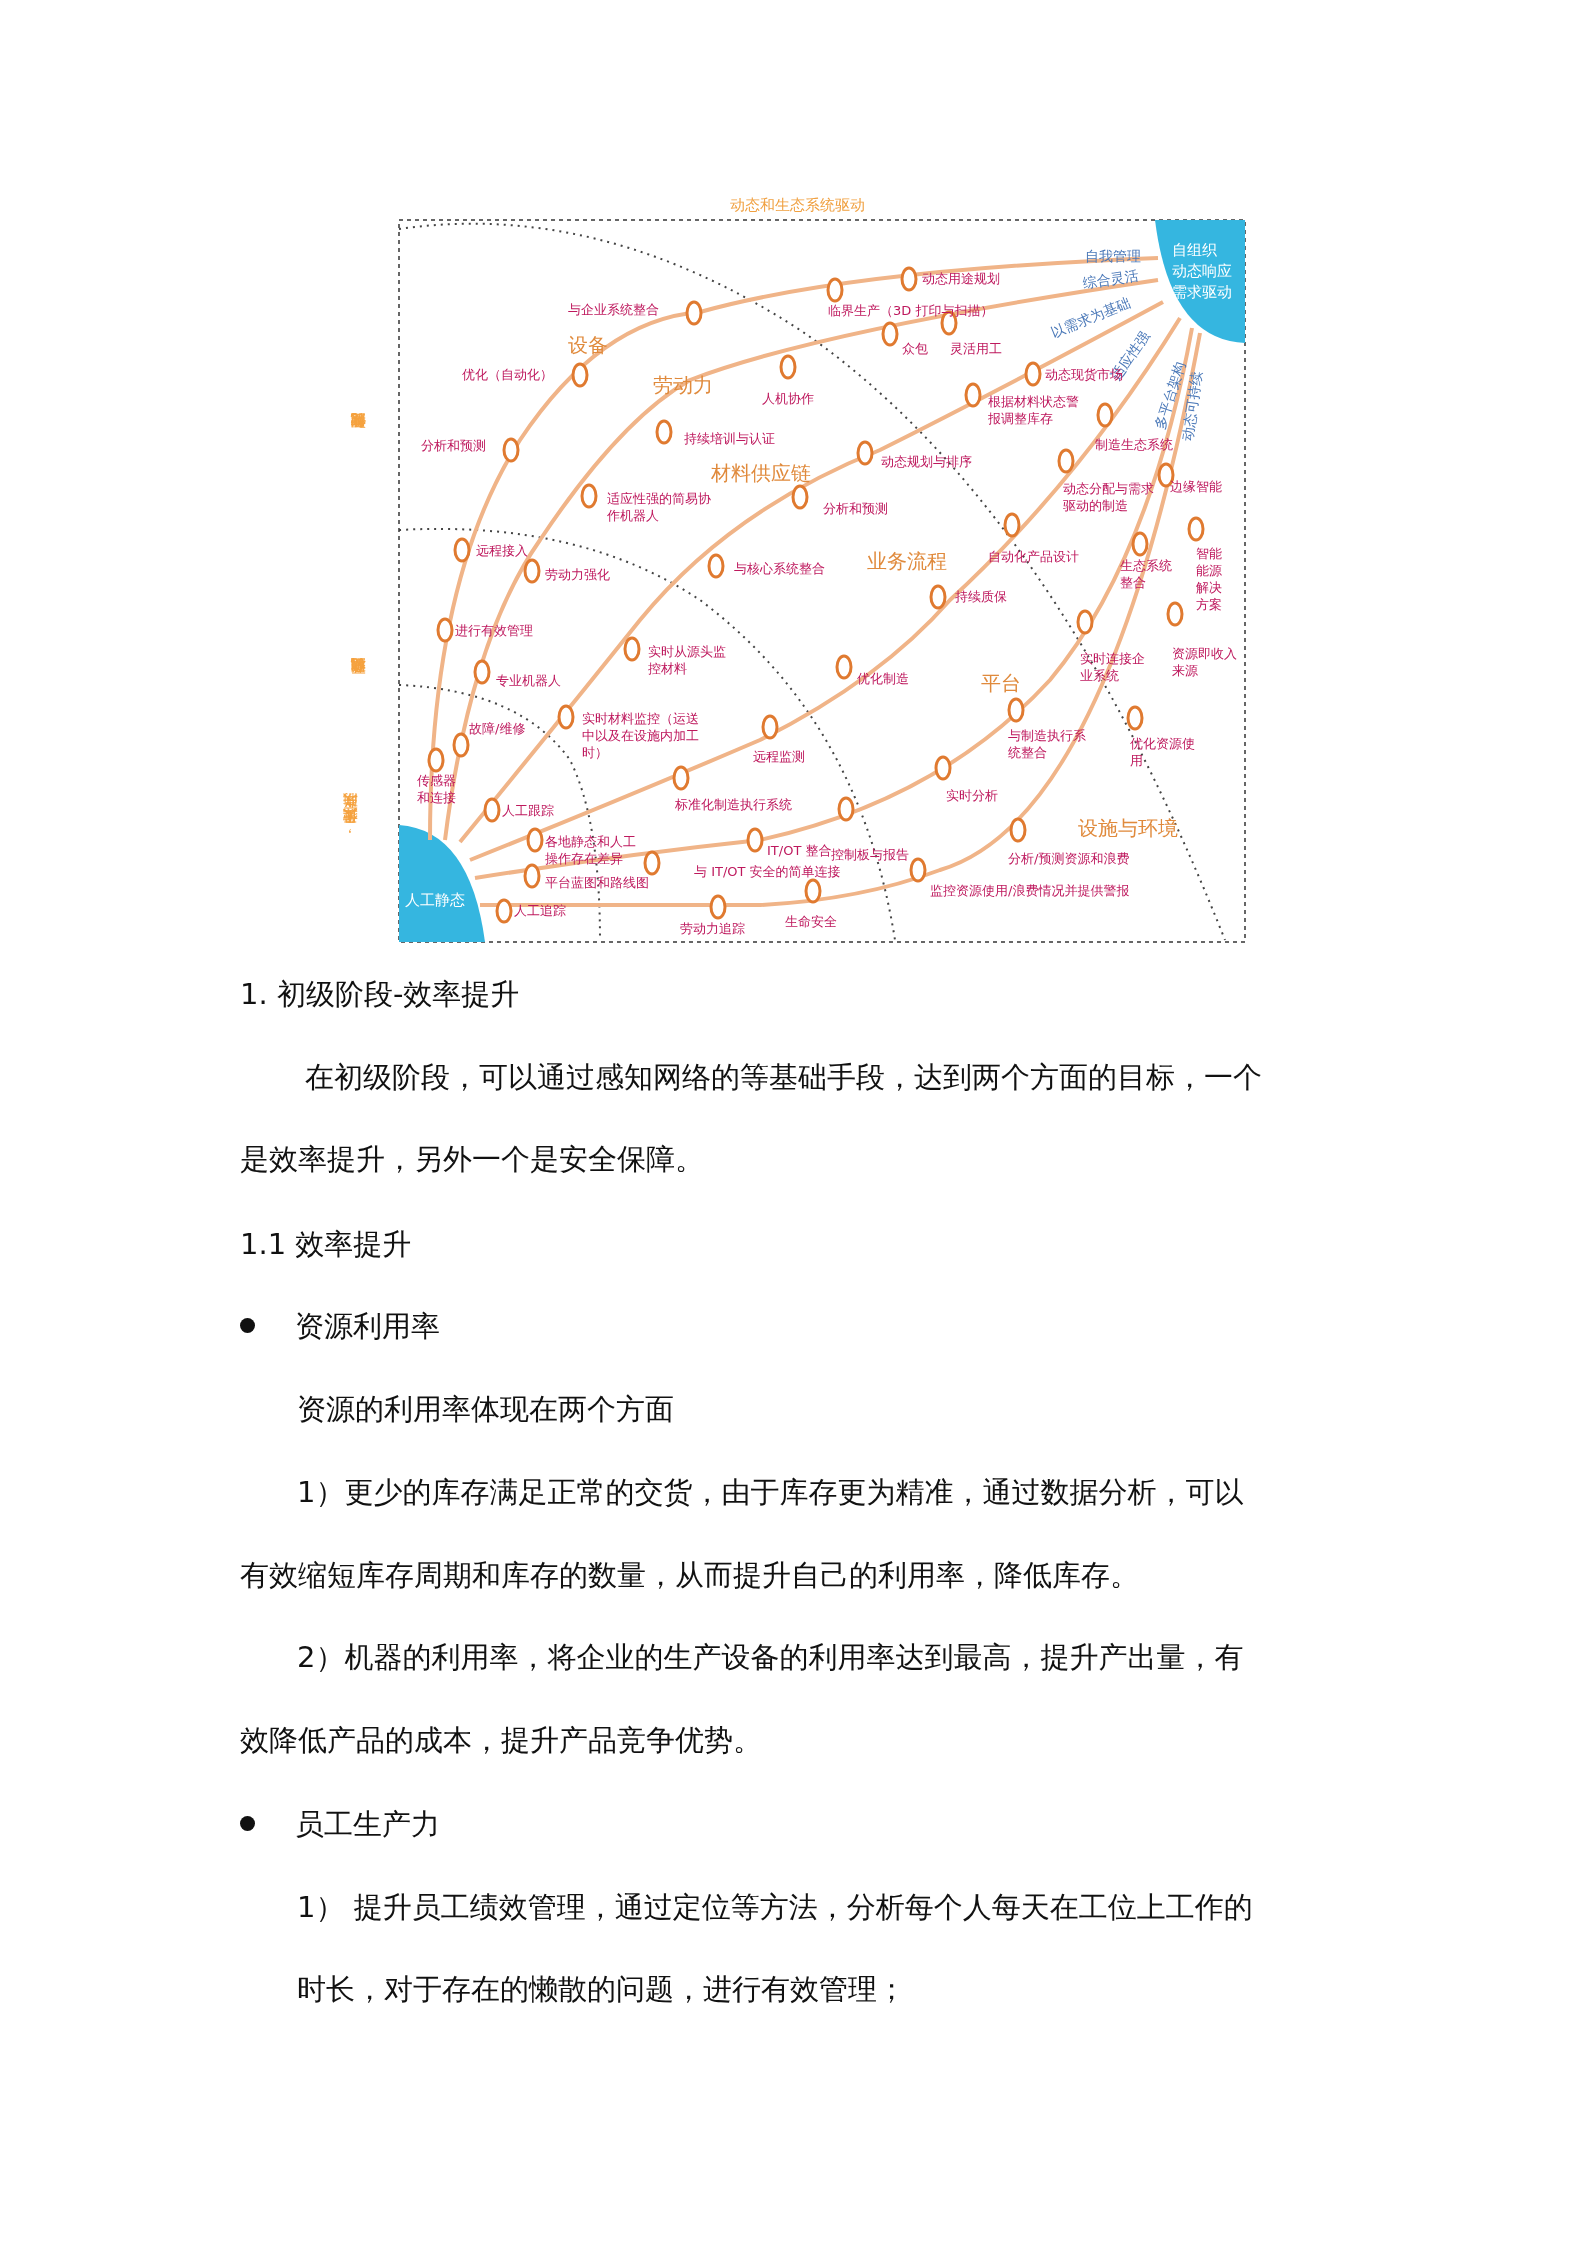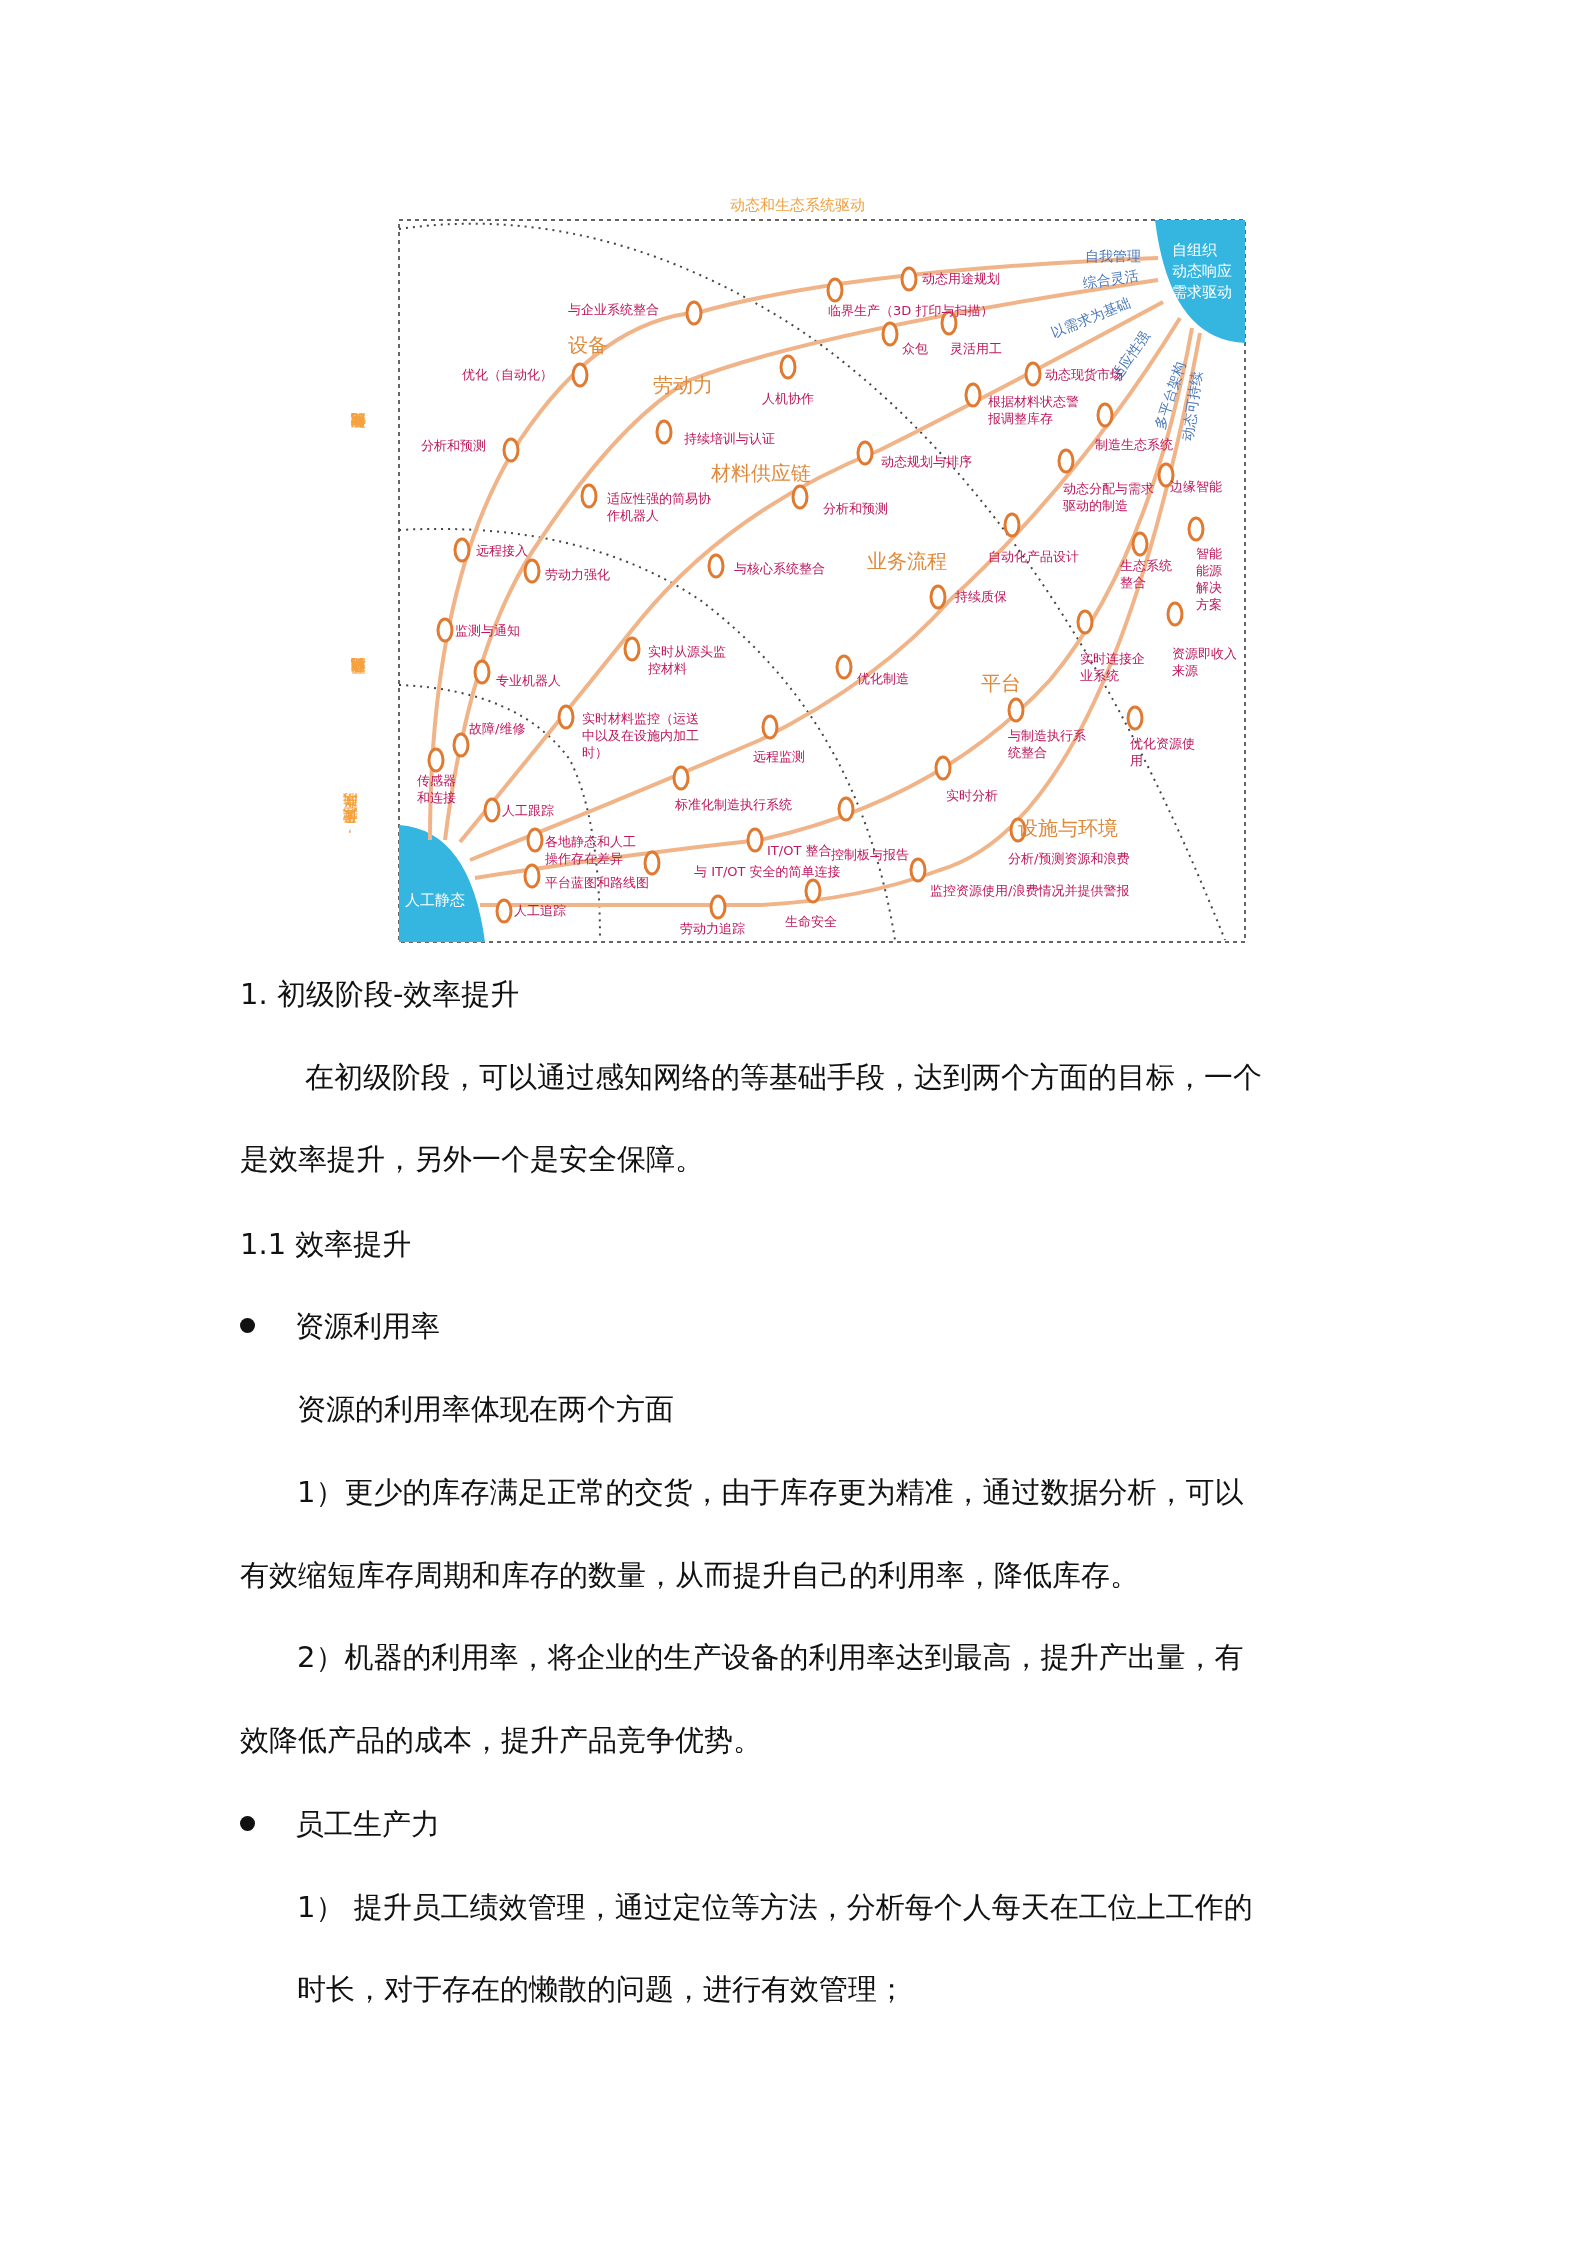--- a/index.html
+++ b/index.html
@@ -102,31 +102,31 @@
   <div class="hub" style="left:405px;top:890px;">人工静态</div>
   <div class="hub" style="left:1172px;top:240px;">自组织</div>
   <div class="hub" style="left:1172px;top:261px;">动态响应</div>
   <div class="hub" style="left:1172px;top:282px;">需求驱动</div>
 
   <div class="dcat" style="left:568px;top:332px;">设备</div>
   <div class="dcat" style="left:653px;top:372px;">劳动力</div>
   <div class="dcat" style="left:711px;top:460px;">材料供应链</div>
   <div class="dcat" style="left:867px;top:548px;">业务流程</div>
   <div class="dcat" style="left:981px;top:670px;">平台</div>
-  <div class="dcat" style="left:1018px;top:815px;">设施与环境</div>
+  <div class="dcat" style="left:1078px;top:815px;">设施与环境</div>
 
   <div class="dblue" style="left:1085px;top:248px;">自我管理</div>
   <div class="dblue" style="left:1083px;top:275px;transform:rotate(-8deg);">综合灵活</div>
   <div class="dblue" style="left:1052px;top:325px;transform:rotate(-22deg);">以需求为基础</div>
   <div class="dblue" style="left:1115px;top:370px;transform:rotate(-55deg);">适应性强</div>
   <div class="dblue" style="left:1160px;top:420px;transform:rotate(-72deg);">多平台架构</div>
   <div class="dblue" style="left:1188px;top:432px;transform:rotate(-82deg);">动态可持续</div>
 
   <div class="dlabel wrap" style="left:417px;top:772px;width:50px;">传感器和连接</div>
-  <div class="dlabel" style="left:455px;top:622px;">监测与通知</div>
+  <div class="dlabel" style="left:455px;top:622px;">进行有效管理</div>
   <div class="dlabel" style="left:476px;top:542px;">远程接入</div>
   <div class="dlabel" style="left:421px;top:437px;">分析和预测</div>
   <div class="dlabel" style="left:462px;top:366px;">优化（自动化）</div>
   <div class="dlabel" style="left:568px;top:301px;">与企业系统整合</div>
   <div class="dlabel" style="left:828px;top:302px;">临界生产（3D 打印与扫描）</div>
   <div class="dlabel" style="left:922px;top:270px;">动态用途规划</div>
 
   <div class="dlabel" style="left:469px;top:720px;">故障/维修</div>
   <div class="dlabel" style="left:496px;top:672px;">专业机器人</div>
   <div class="dlabel" style="left:545px;top:566px;">劳动力强化</div>

